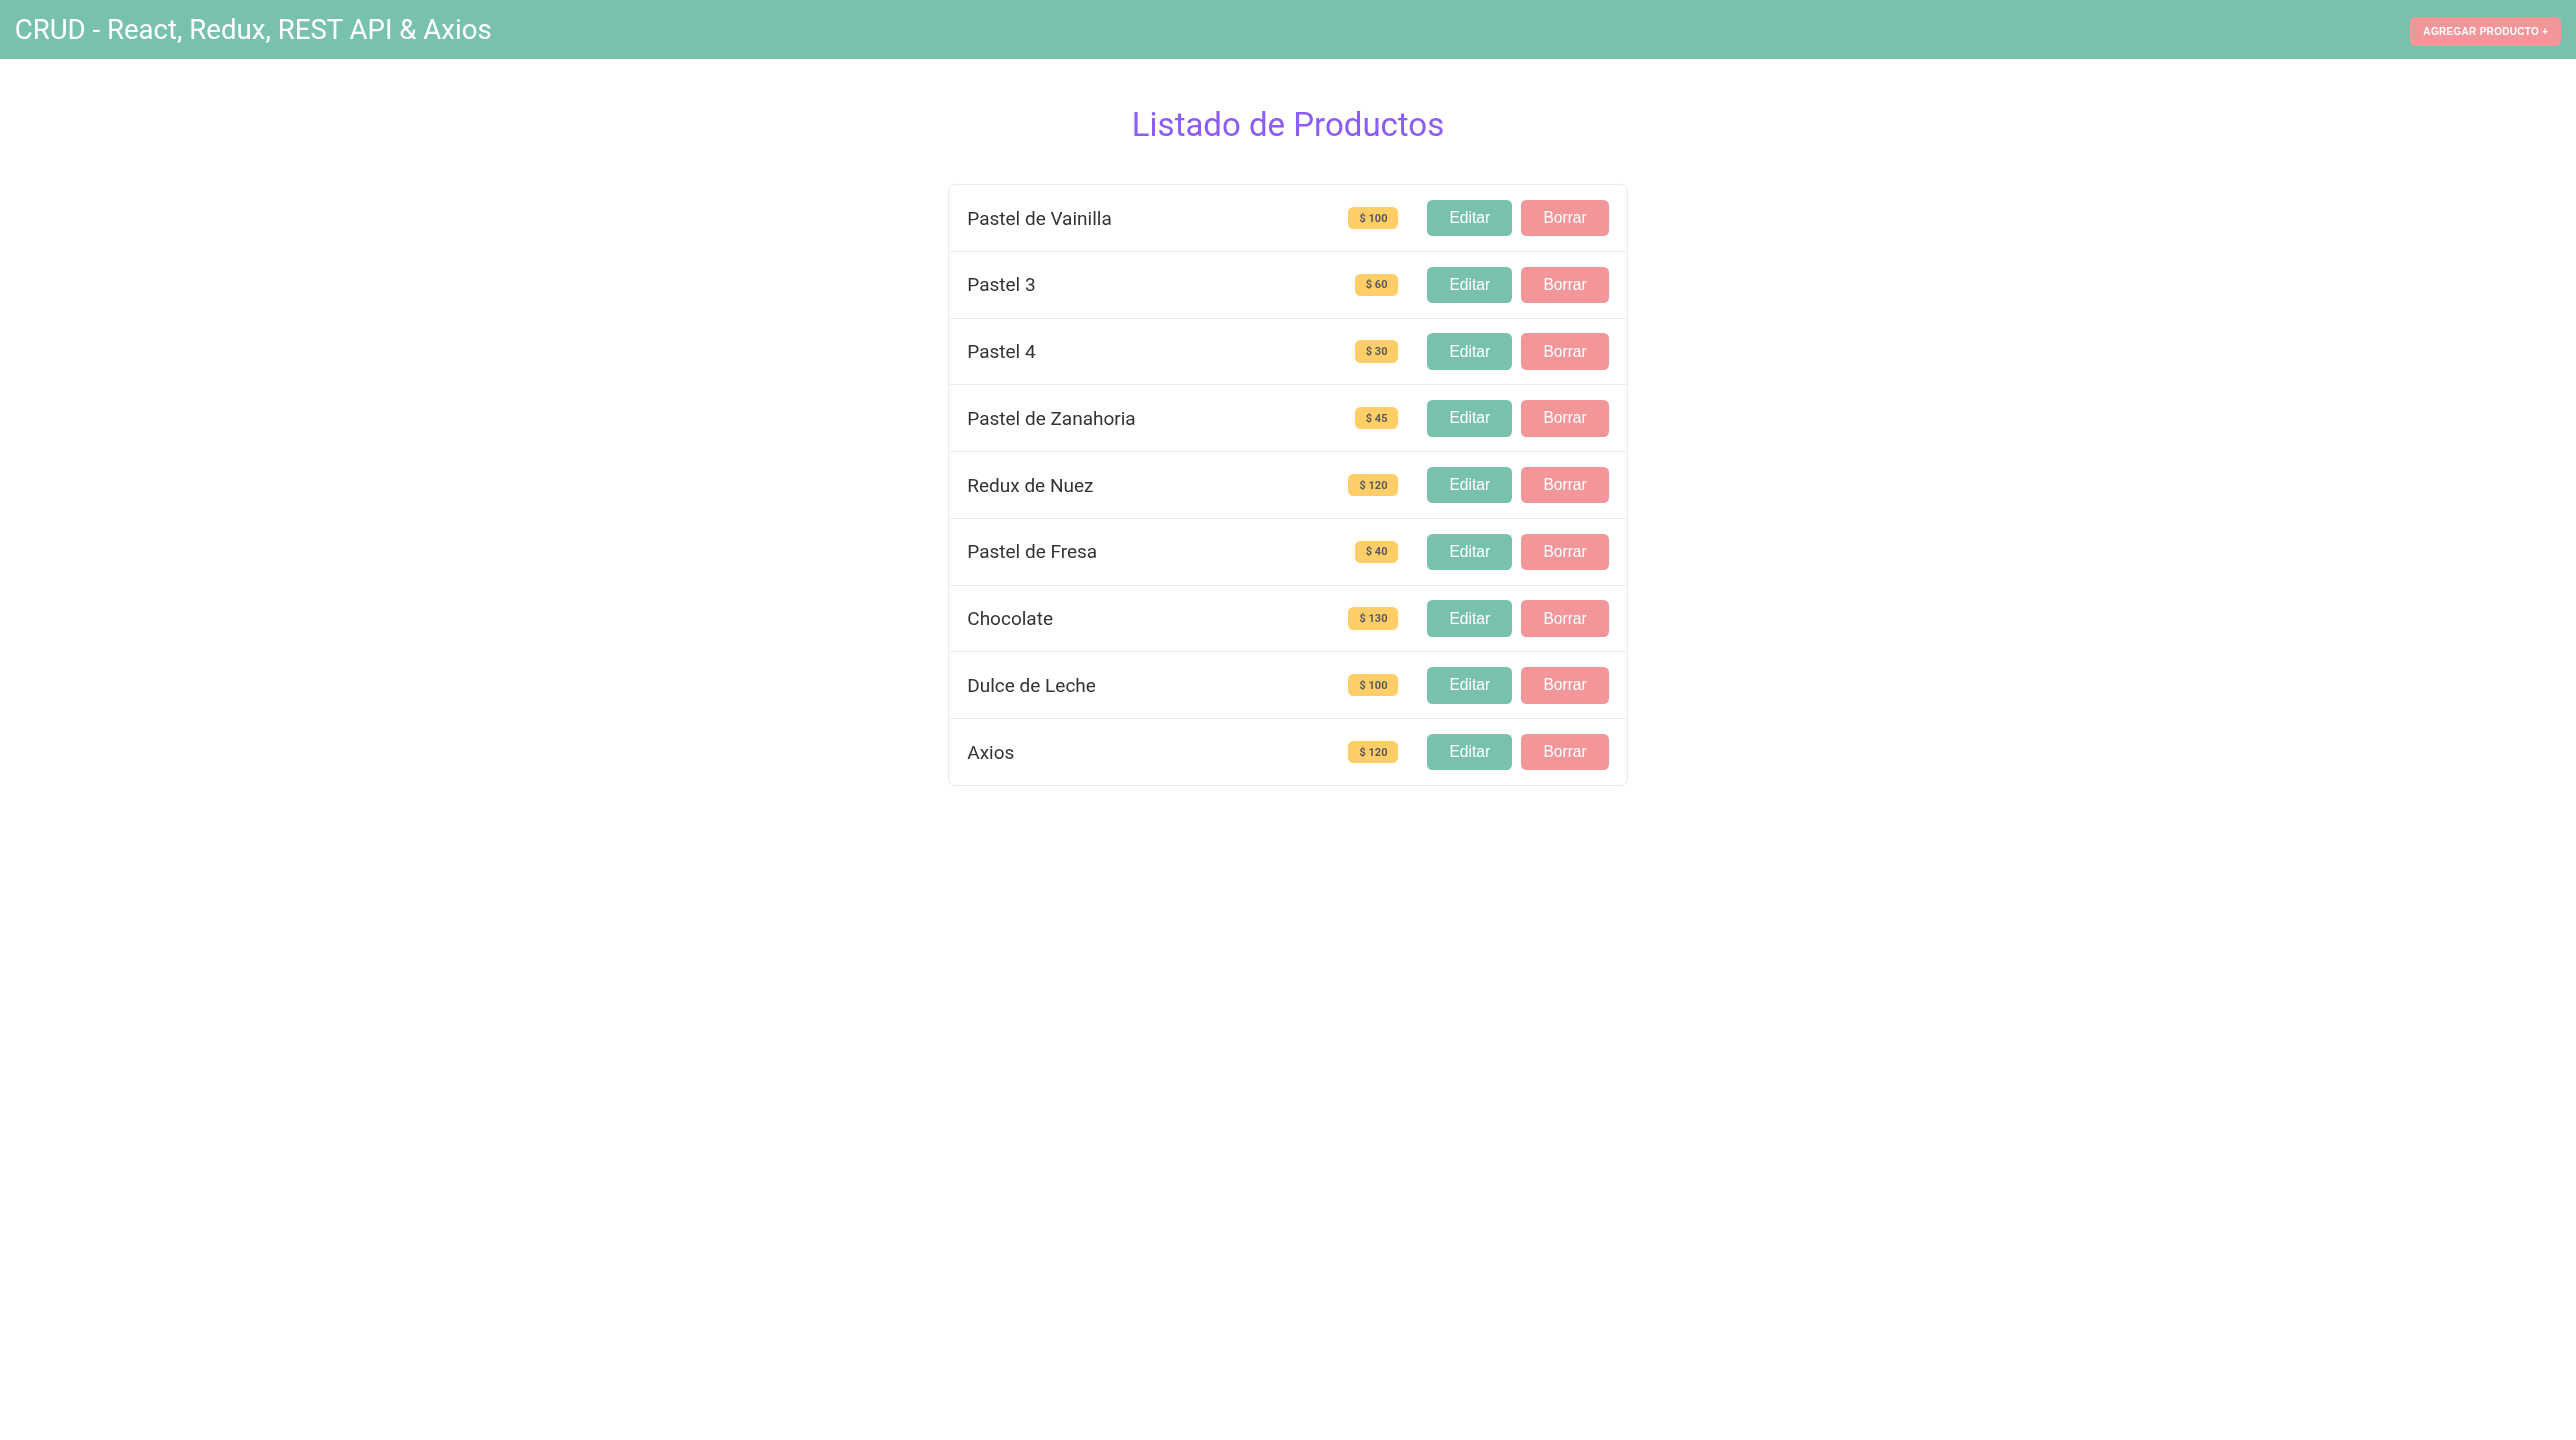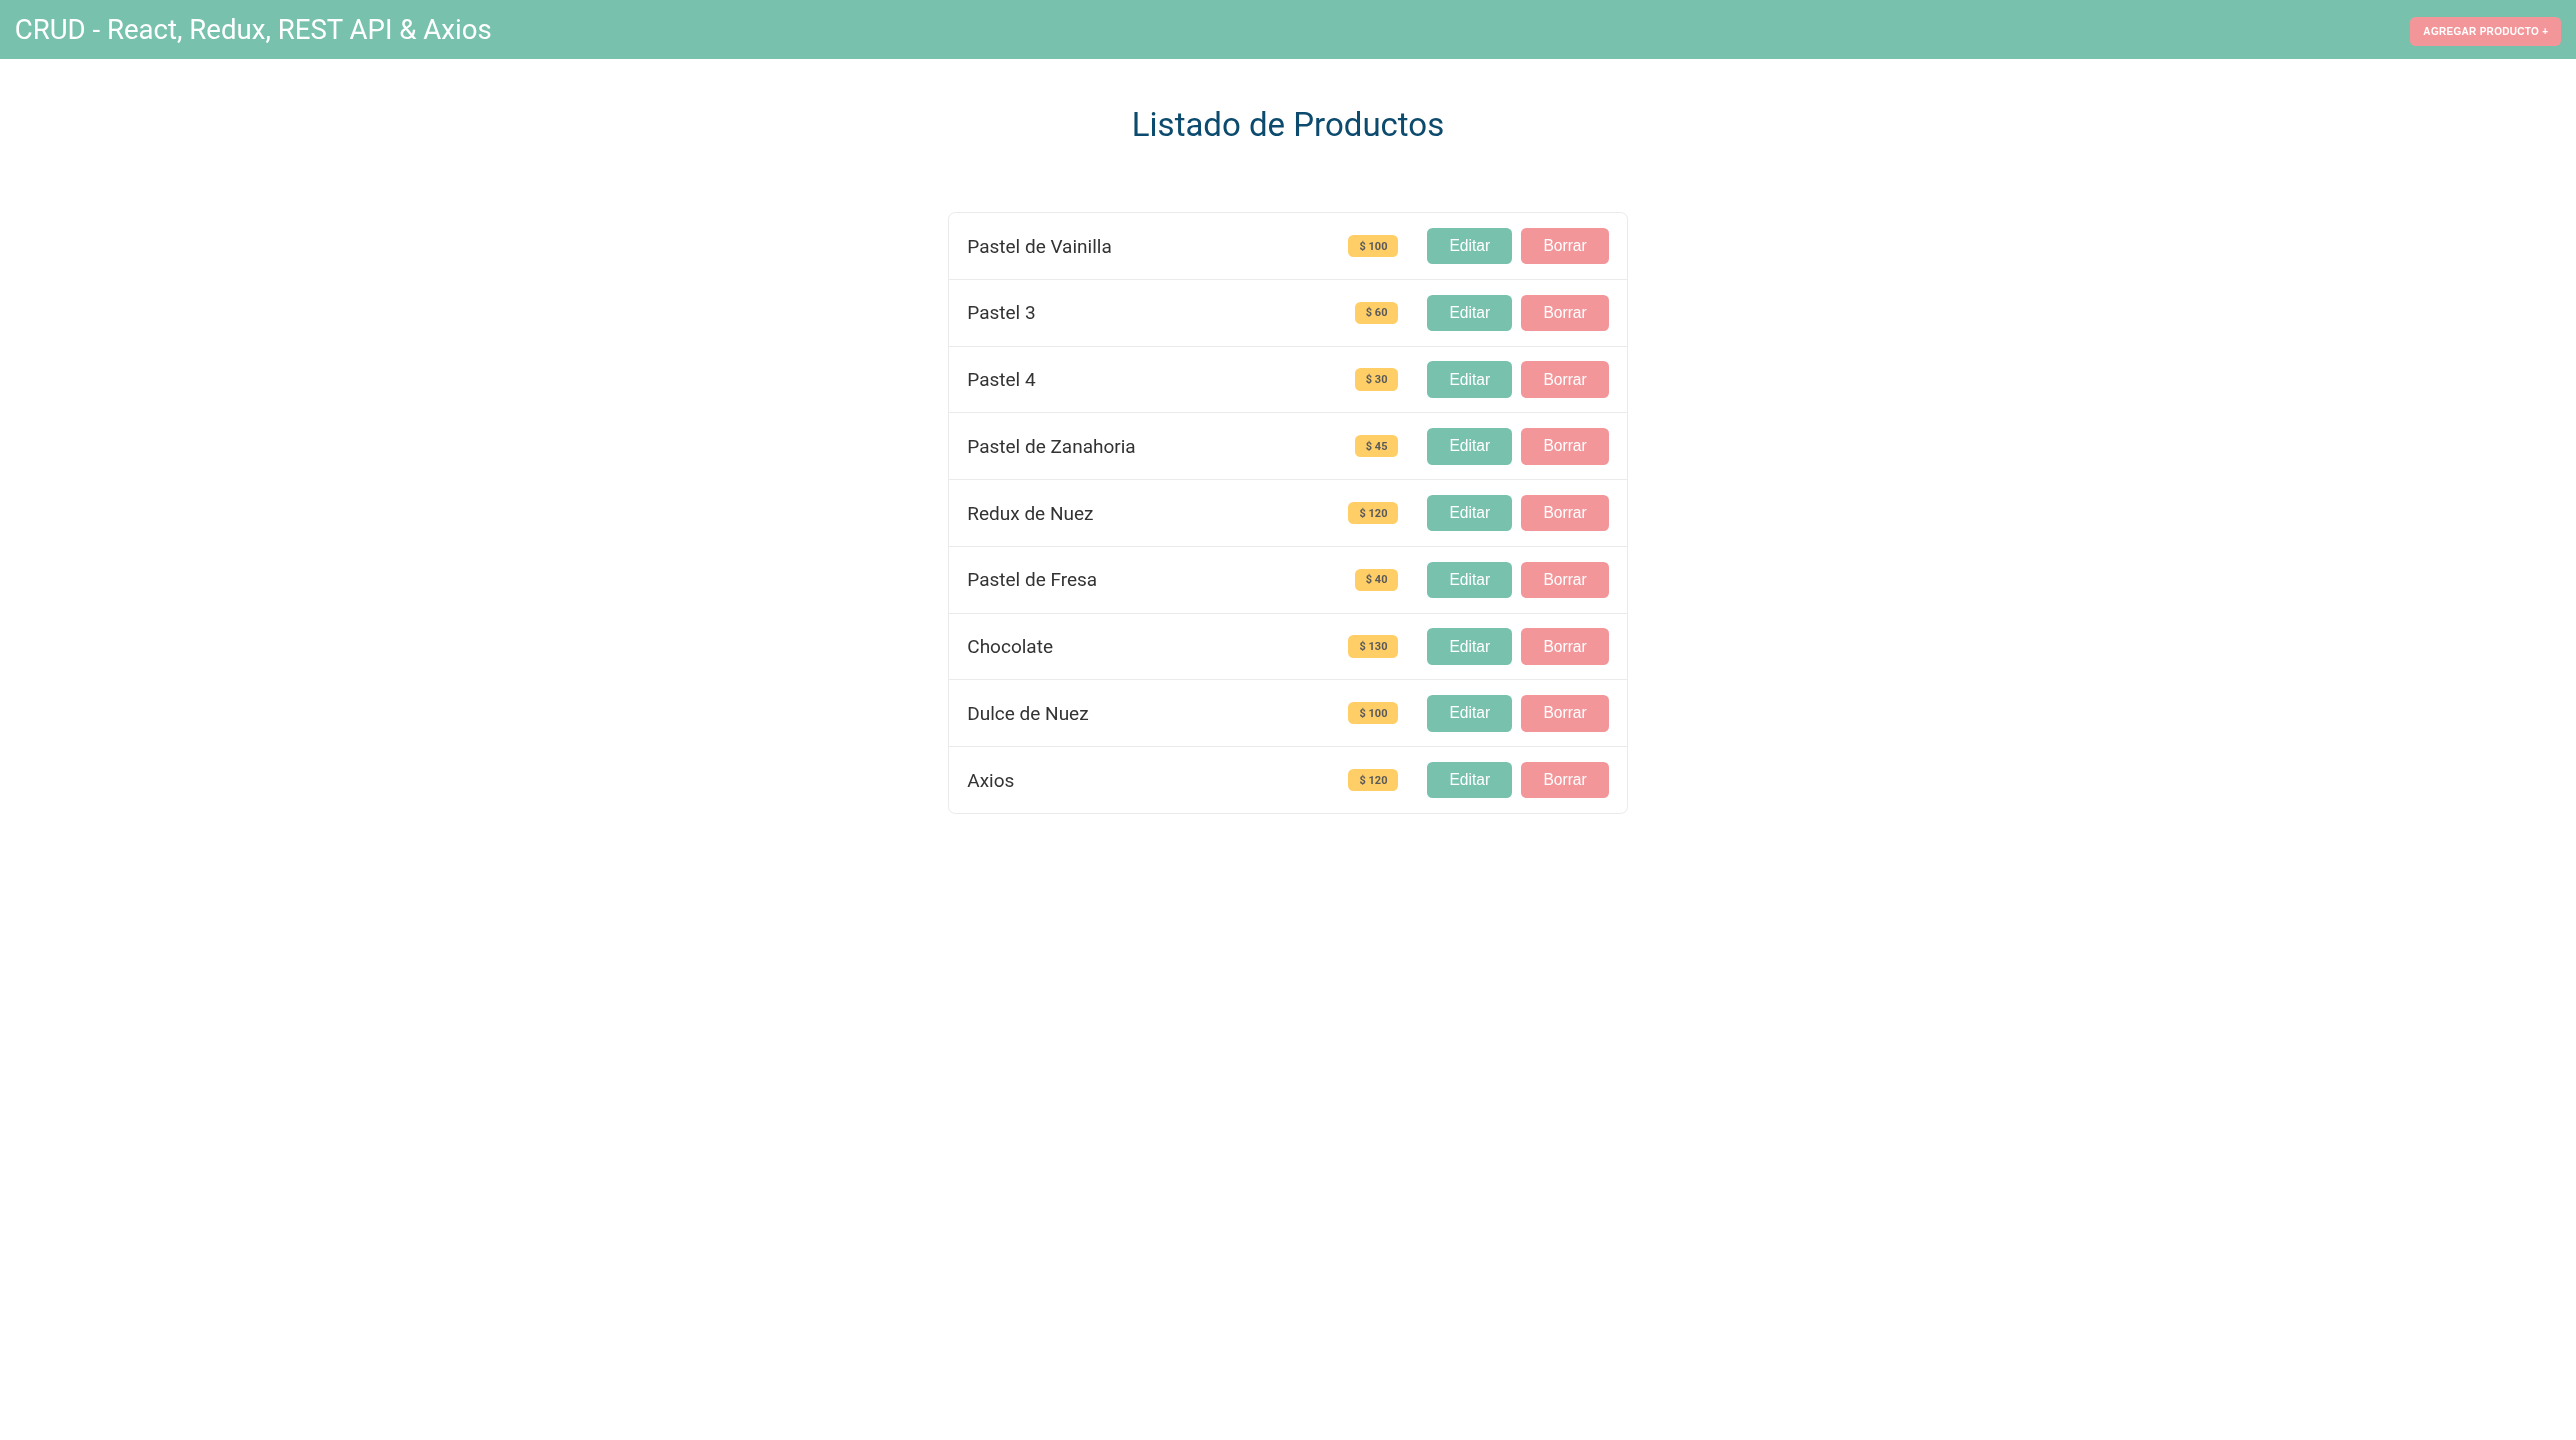--- a/index.html
+++ b/index.html
@@ -37,22 +37,22 @@
     }
     .container {
       max-width: 717px;
       margin: 0 auto;
       padding: 37px 18.4px 37px 18.4px;
     }
     .page-title {
       text-align: center;
       font-size: 33px;
       font-weight: 400;
-      color: #0c4a6e;
-      margin-bottom: 68px;
+      color: #8b5cf6;
+      margin-bottom: 40px;
       margin-top: 9.2px;
     }
     .list-group {
       border: 0.9px solid #eaeaea;
       border-radius: 7.3px;
       overflow: hidden;
       background: #ffffff;
     }
     .list-item {
       display: flex;
@@ -160,21 +160,21 @@
       </div>
       <div class="list-item">
         <div class="item-name">Chocolate</div>
         <div class="price-badge">$ 130</div>
         <div class="actions">
           <button class="btn btn-edit">Editar</button>
           <button class="btn btn-delete">Borrar</button>
         </div>
       </div>
       <div class="list-item">
-        <div class="item-name">Dulce de Nuez</div>
+        <div class="item-name">Dulce de Leche</div>
         <div class="price-badge">$ 100</div>
         <div class="actions">
           <button class="btn btn-edit">Editar</button>
           <button class="btn btn-delete">Borrar</button>
         </div>
       </div>
       <div class="list-item">
         <div class="item-name">Axios</div>
         <div class="price-badge">$ 120</div>
         <div class="actions">

